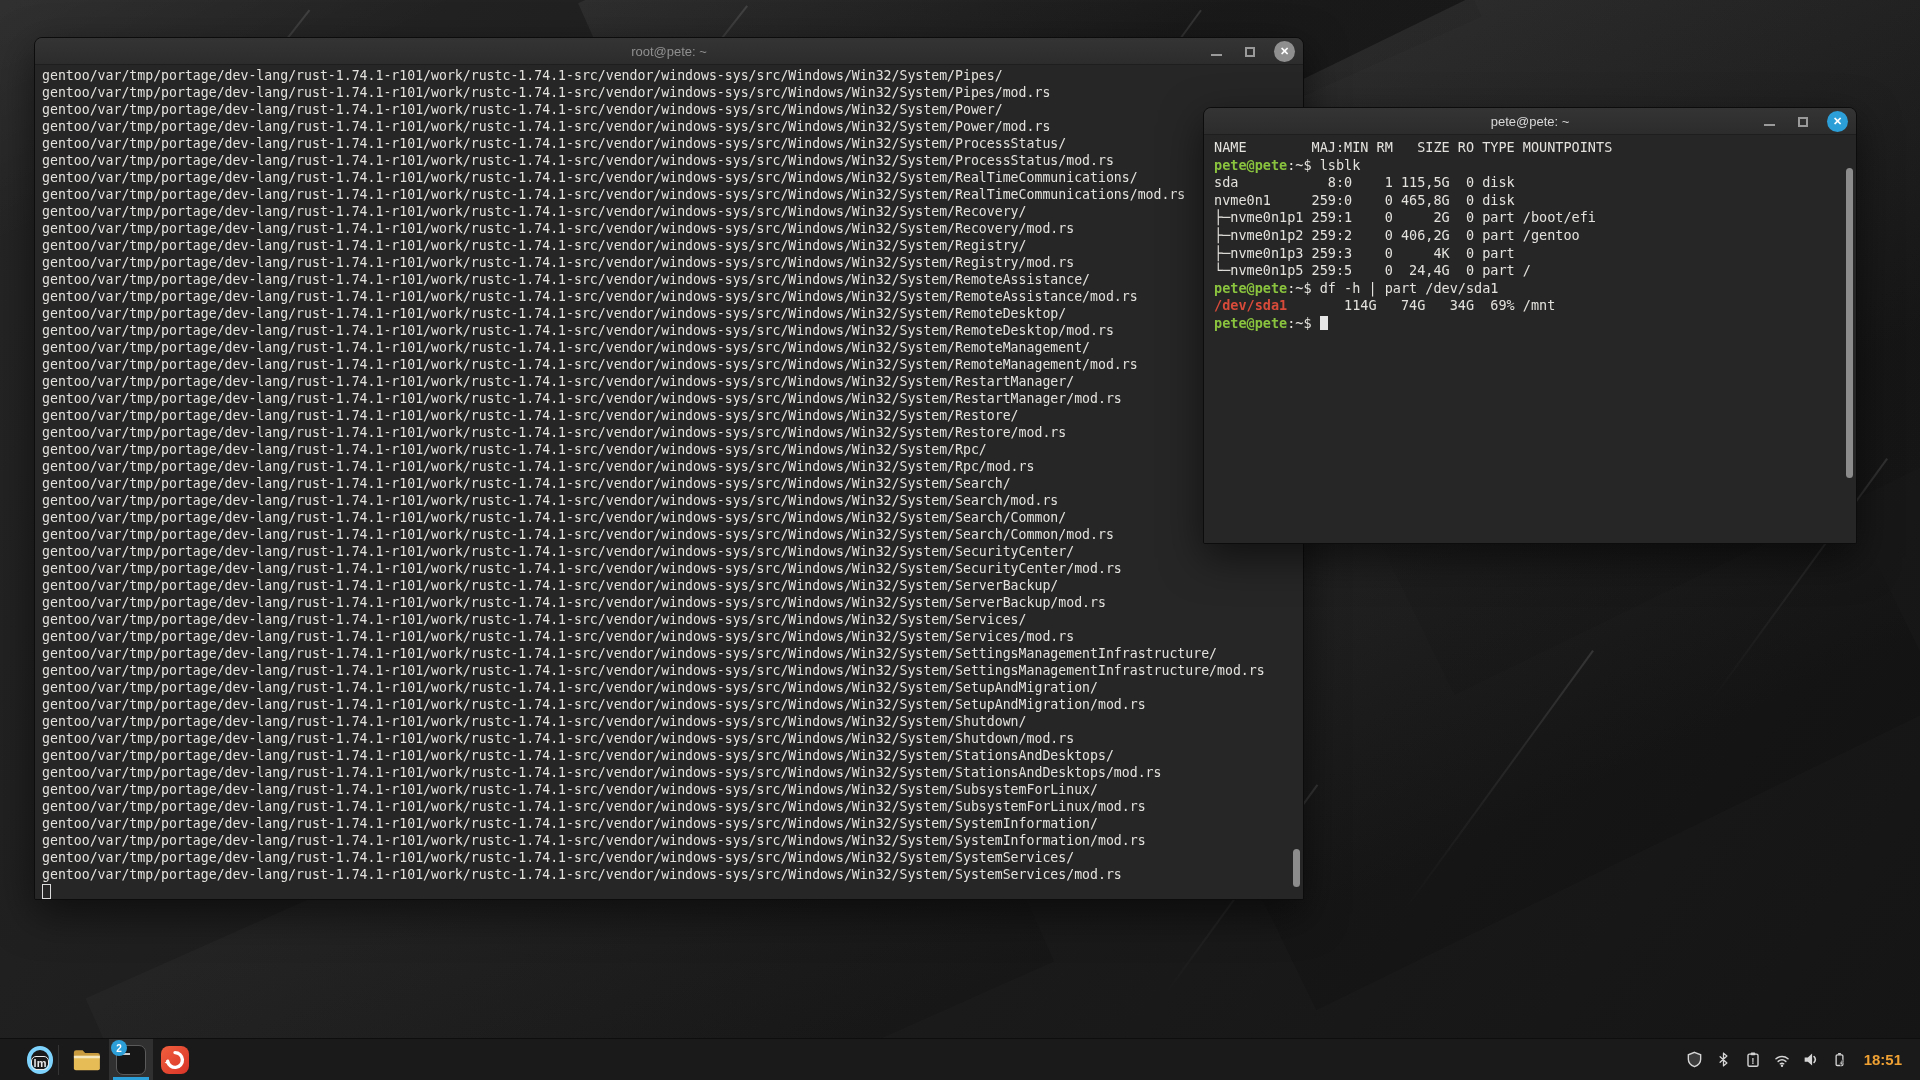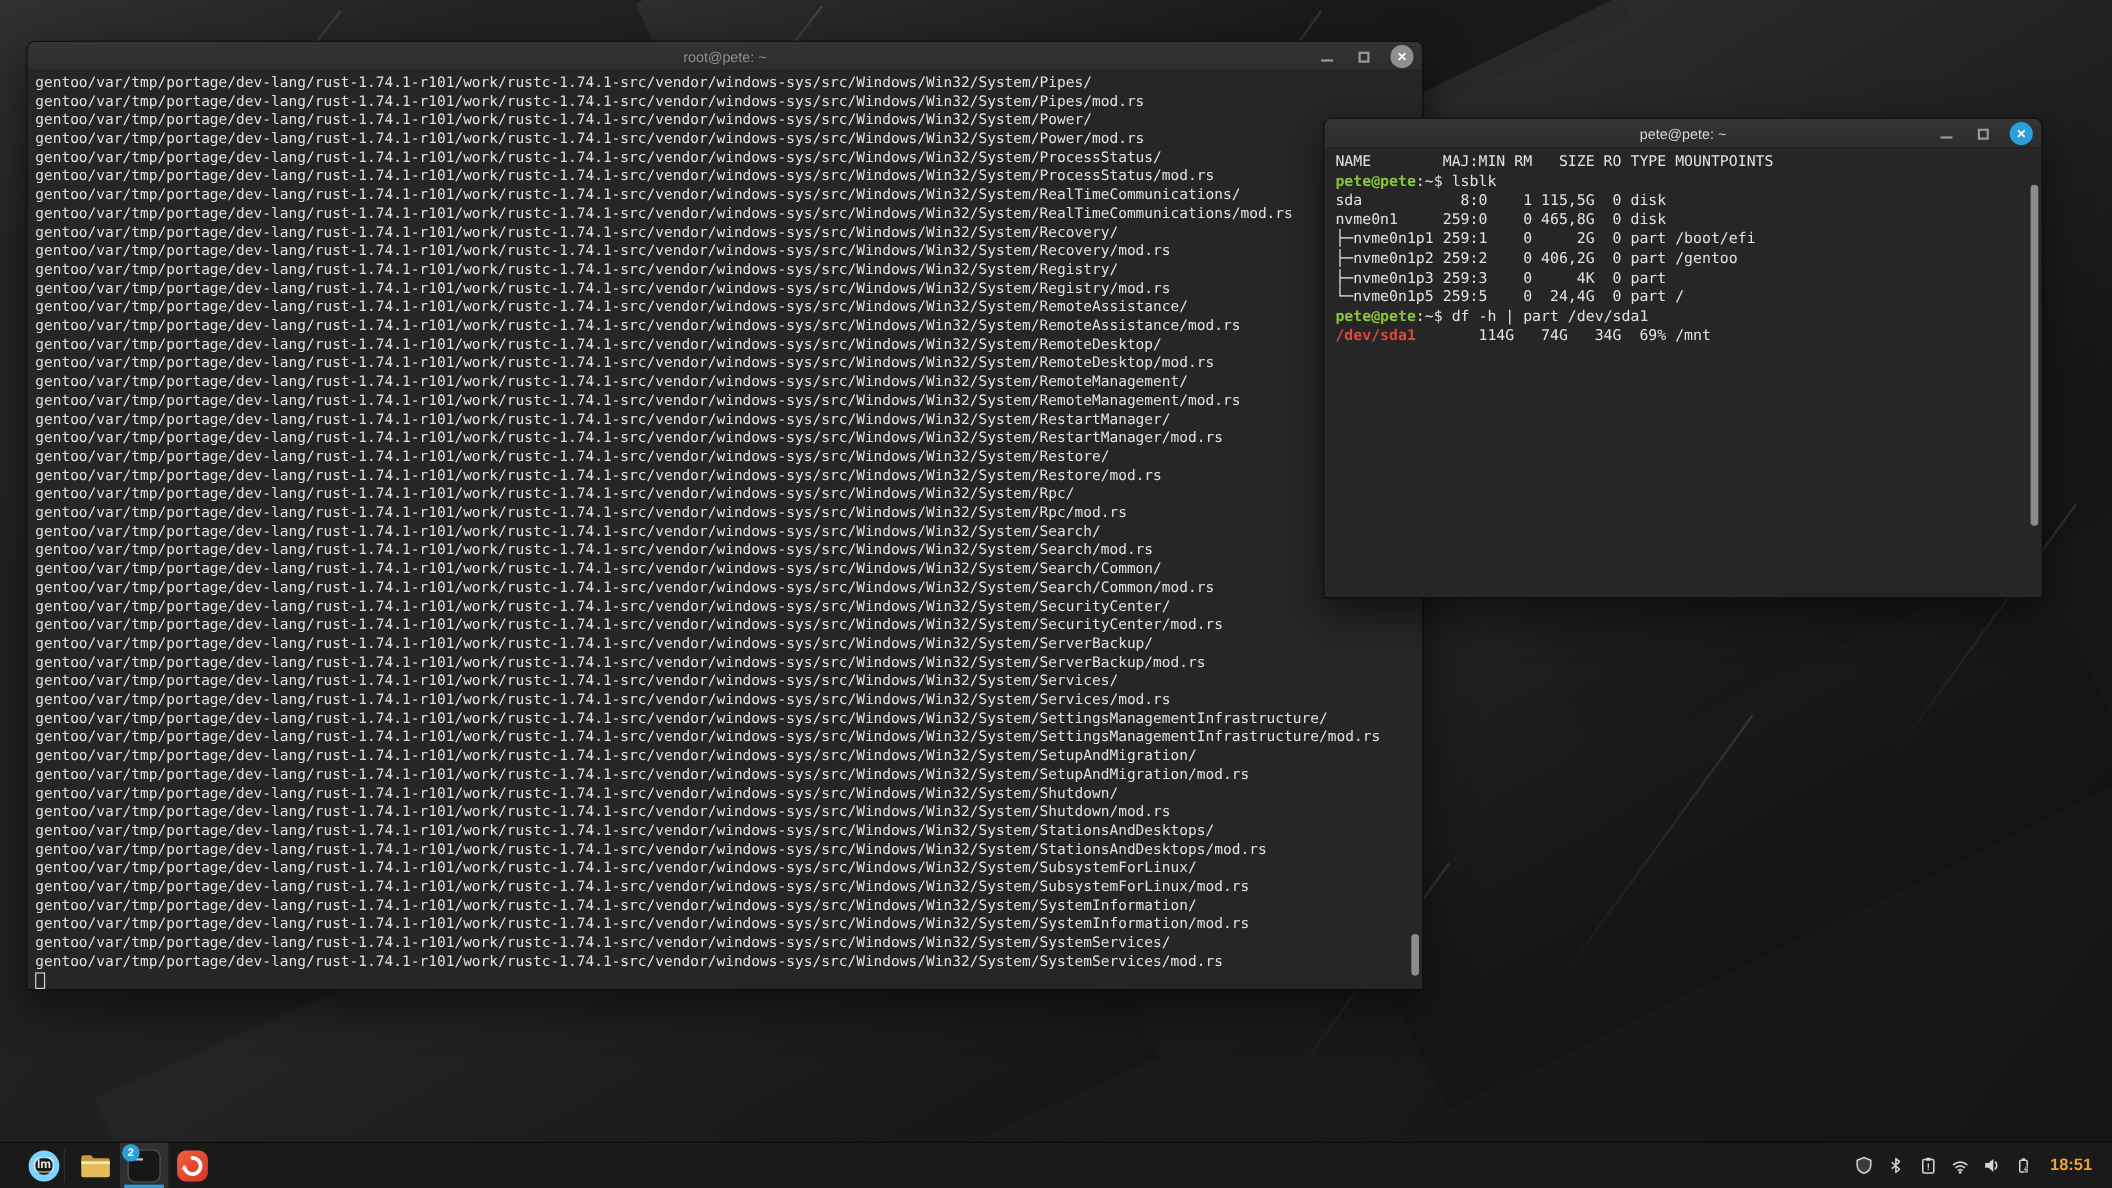--- a/index.html
+++ b/index.html
@@ -51,21 +51,21 @@
   .btn-close{ width:21px; height:21px; border-radius:50%; background:#8f8f8f;
               color:#2c2c2c; font-size:11px; font-weight:bold; display:flex;
               align-items:center; justify-content:center; }
   .btn-close span{ color:#ffffff; }
   .window.focused .btn-close{ background:var(--accent); }
 
   .termbody{ position:relative; width:100%; height:calc(100% - 27px); background:var(--termbg);
              font-family:"DejaVu Sans Mono", monospace; color:var(--termfg); }
 
   
-  #win-root{ left:24px; top:37px; width:1270px; height:863px; }
+  #win-root{ left:34px; top:37px; width:1270px; height:863px; }
   #root-out{ white-space:pre; font-size:13.2px; line-height:17px; padding:2px 0 0 7px; }
   .cursor-hollow{ width:9px; height:15px; border:1px solid #dcdcdc; margin:1px 0 0 7px; }
   .sb-thumb{ position:absolute; width:7px; border-radius:4px; background:#8c8c8c; right:3px; }
   #root-thumb{ bottom:12px; height:38px; }
 
   
   #win-pete{ left:1203px; top:67px; width:654px; height:437px;margin-top:40px; }
   #pete-lines{ padding:4px 0 0 10px; font-size:13.5px; line-height:17.6px; }
   .tline{ white-space:pre; }
   .tline .green{ color:var(--green); font-weight:bold; }
@@ -74,22 +74,22 @@
                  vertical-align:-2px; }
   #pete-thumb{ top:33px; height:310px; }
 
   
   .taskbar{ position:absolute; left:0; right:0; bottom:0; height:42px; background:#1a1a1a;
             border-top:1px solid #0e0e0e; display:flex; align-items:center; z-index:50; }
   .tb-left{ display:flex; align-items:center; height:100%; }
   .tb-right{ margin-left:auto; display:flex; align-items:center; height:100%; gap:11px; padding-right:10px; }
 
   .menu-btn{ width:52px; height:100%; display:flex; align-items:center; justify-content:center; cursor:pointer; }
-  .mint-logo{ width:28px; height:28px; border-radius:50%; border:6px solid #7dd3fc;
-              display:flex; align-items:flex-start; justify-content:center;margin-left:28px; }
+  .mint-logo{ width:28px; height:28px; border-radius:50%; border:4px solid #7dd3fc;
+              display:flex; align-items:flex-end; justify-content:center;margin-left:28px; }
   .mint-logo i{ font-style:normal; font-weight:bold; font-size:11px; color:#e9e9e9;
                 border:1.5px solid #e9e9e9; border-radius:5px; padding:0 2px; line-height:12px; }
   .tb-sep{ width:1px; height:30px; background:#353535; margin:0 6px; }
 
   .launcher{ width:44px; height:100%; display:flex; align-items:center; justify-content:center;
              position:relative; cursor:pointer; }
   .launcher.active{ background:#303030; }
   .launcher.active::after{ content:""; position:absolute; left:4px; right:4px; bottom:0;
              height:3px; background:var(--accent); }
   .term-tile{ width:30px; height:30px; background:#171717; border:1px solid #5a5a5a;
@@ -210,20 +210,21 @@
         <div class="tline"><span>NAME        MAJ:MIN RM   SIZE RO TYPE MOUNTPOINTS</span></div>
         <div class="tline"><span class="green">pete@pete</span><span>:~$ </span><span>lsblk</span></div>
         <div class="tline"><span>sda           8:0    1 115,5G  0 disk</span></div>
         <div class="tline"><span>nvme0n1     259:0    0 465,8G  0 disk</span></div>
         <div class="tline"><span>├─nvme0n1p1 259:1    0     2G  0 part /boot/efi</span></div>
         <div class="tline"><span>├─nvme0n1p2 259:2    0 406,2G  0 part /gentoo</span></div>
         <div class="tline"><span>├─nvme0n1p3 259:3    0     4K  0 part</span></div>
         <div class="tline"><span>└─nvme0n1p5 259:5    0  24,4G  0 part /</span></div>
         <div class="tline"><span class="green">pete@pete</span><span>:~$ </span><span>df -h | part /dev/sda1</span></div>
         <div class="tline"><span class="red">/dev/sda1</span><span>       114G   74G   34G  69% /mnt</span></div>
+        <div class="tline"><span class="green">pete@pete</span><span>:~$ </span><span class="cursor-block"></span></div>
       </div>
     <div class="sb-thumb" id="pete-thumb"></div>
   </div>
 </div>
 
 <div class="taskbar">
   <div class="tb-left">
     <div class="menu-btn">
       <div class="mint-logo">
           <i>lm</i>

